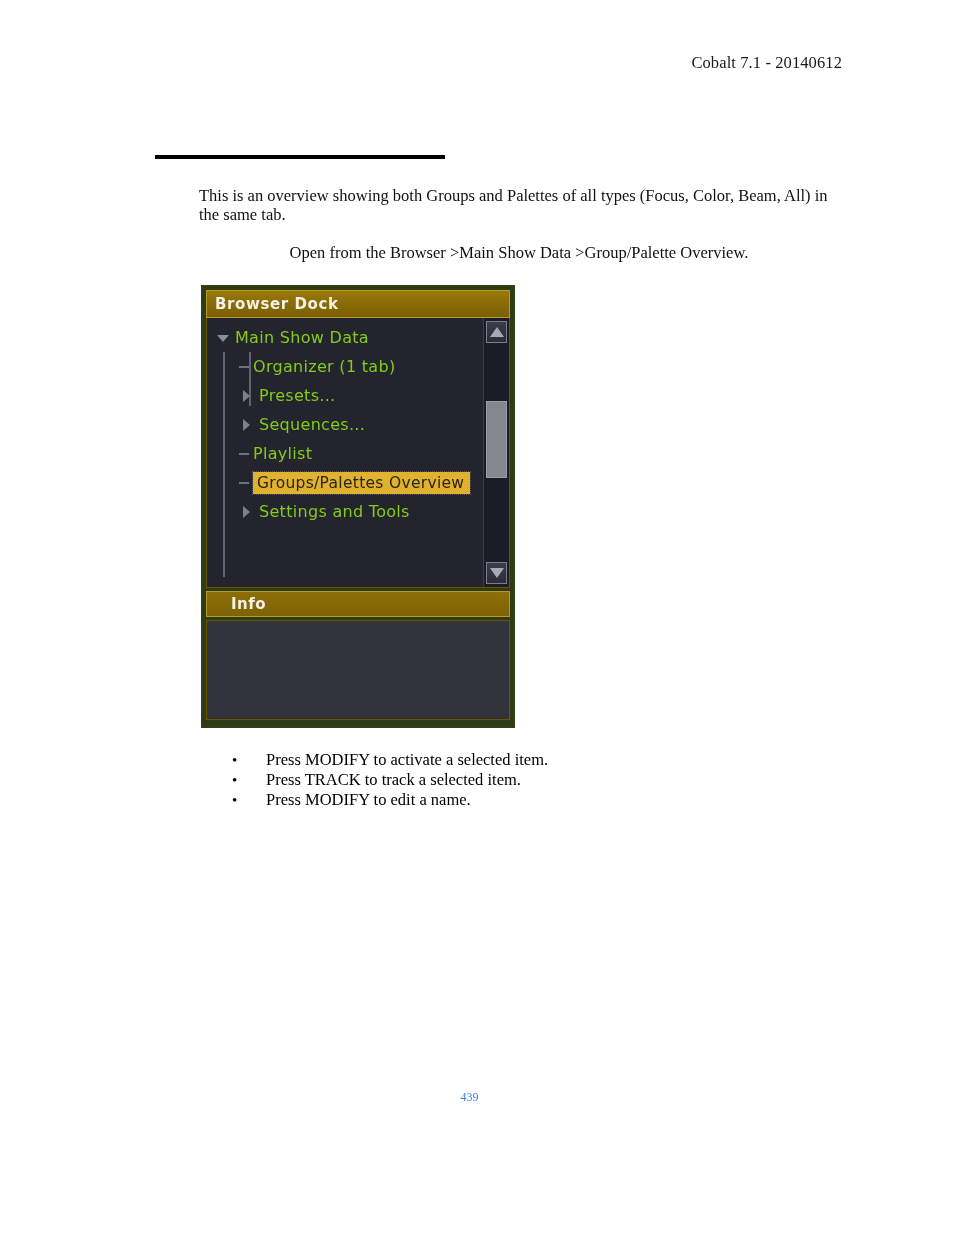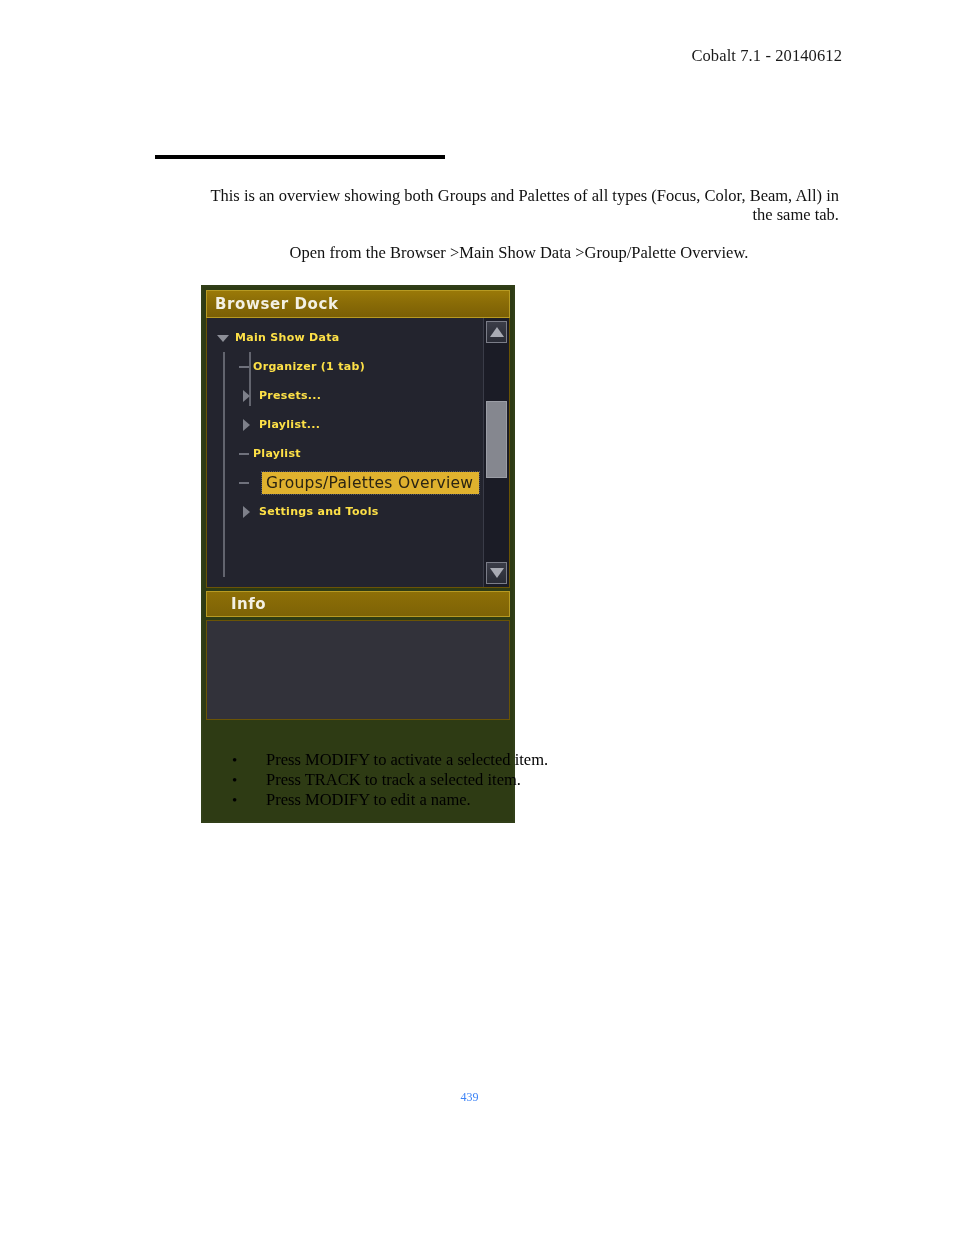--- a/index.html
+++ b/index.html
@@ -12,21 +12,21 @@
     background: #ffffff;
     font-family: "Liberation Serif", serif;
     color: #000000;
     position: relative;
     overflow: hidden;
   }
 
   
   .page-header {
     position: absolute;
-    top: 46px;
+    top: 53px;
     right: 112px;
     font-family: "Liberation Serif", serif;
     font-size: 16.5px;
     color: #1a1a1a;
     letter-spacing: 0.1px;
     white-space: nowrap;
   }
 
   
   .heading-rule {
@@ -39,30 +39,30 @@
   }
 
   
   .body-text {
     position: absolute;
     left: 199px;
     font-size: 16.5px;
     line-height: 19px;
     color: #111111;
   }
-  .para-1 { top: 186px; width: 640px; text-align: right; }
+  .para-1 { top: 186px; width: 640px; }
   .para-2 { top: 243px; width: 640px; text-align: center; }
 
   
   .dock {
     position: absolute;
     left: 201px;
     top: 285px;
     width: 314px;
-    height: 538px;
+    height: 443px;
     background: #2e3b14;
     border: 2px solid #313f18;
     box-sizing: border-box;
     font-family: "DejaVu Sans", sans-serif;
     padding: 3px;
   }
 
   .titlebar {
     height: 28px;
     background: linear-gradient(to bottom, #9a7908 0%, #8a6c07 45%, #7b5f05 100%);
@@ -133,23 +133,23 @@
   }
   .tree-row .tick {
     width: 10px;
     height: 2px;
     background: #6f717c;
     flex: 0 0 auto;
     margin-right: 0px;
   }
 
   .tree-label {
-    color: #fde047;
-    font-size: 11px;
-    font-weight: bold;
+    color: #84cc16;
+    font-size: 16px;
+    font-weight: normal;
     letter-spacing: 0.3px;
     white-space: nowrap;
     padding-left: 4px;
   }
 
   
   .lvl0 { padding-left: 8px; }
   .lvl1 { padding-left: 32px; }
 
   
@@ -169,21 +169,21 @@
     height: 54px;
     background: #62646e;
   }
 
   
   .tree-row.selected .sel-box {
     background: #e0b22e;
     outline: 1px dotted #55585f;
     outline-offset: 0px;
     padding: 1px 6px 2px 4px;
-    margin-left: 13px;
+    margin-left: 4px;
     display: inline-block;
   }
   .tree-row.selected .tree-label {
     color: #2a2413;
     font-weight: normal;
     font-size: 15.5px;
     padding-left: 0;
   }
 
   
@@ -328,21 +328,21 @@
 
 
 
       <div class="tree-row lvl1">
         <span class="twisty right"></span>
         <span class="tree-label">Presets...</span>
       </div>
 
       <div class="tree-row lvl1">
         <span class="twisty right"></span>
-        <span class="tree-label">Playlist...</span>
+        <span class="tree-label">Sequences...</span>
       </div>
 
       <div class="tree-row lvl1">
         <span class="tick"></span>
         <span class="tree-label">Playlist</span>
       </div>
 
       <div class="tree-row lvl1 selected">
         <span class="tick"></span>
         <span class="sel-box">

